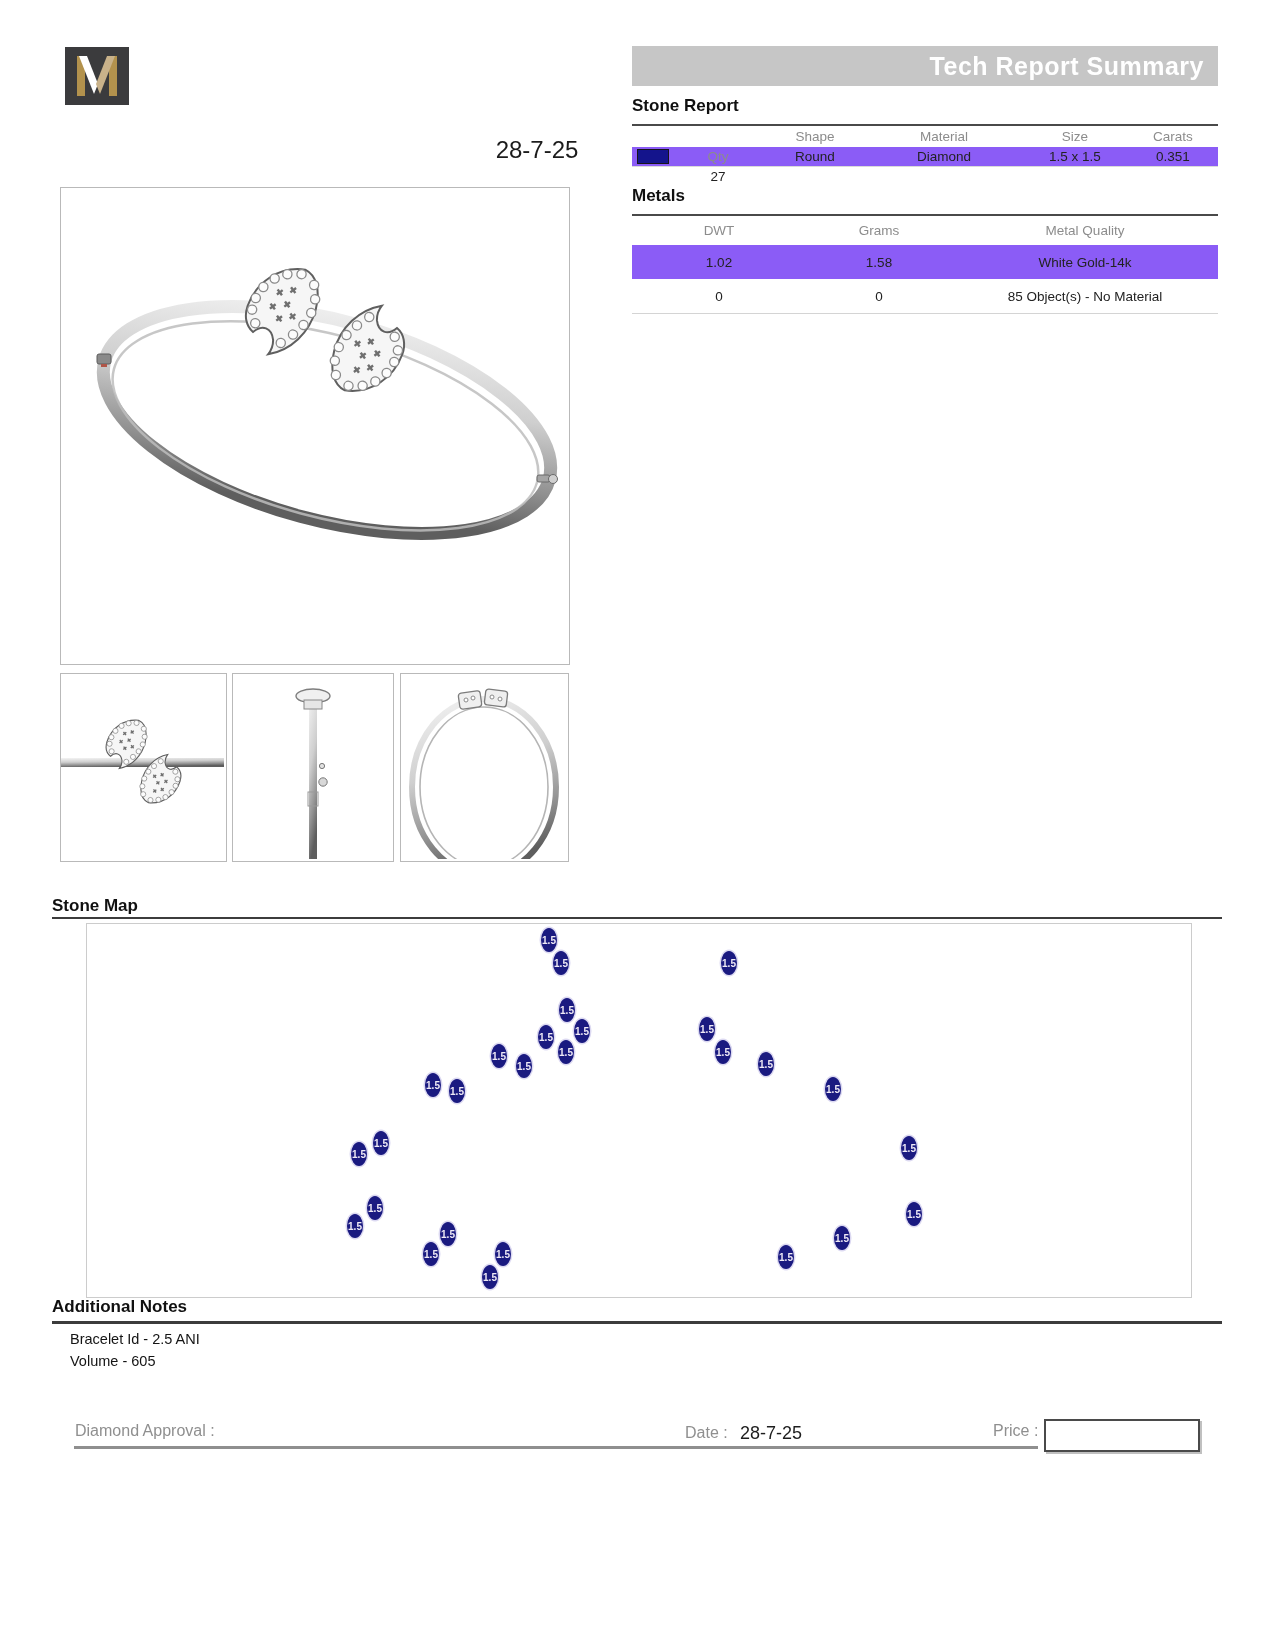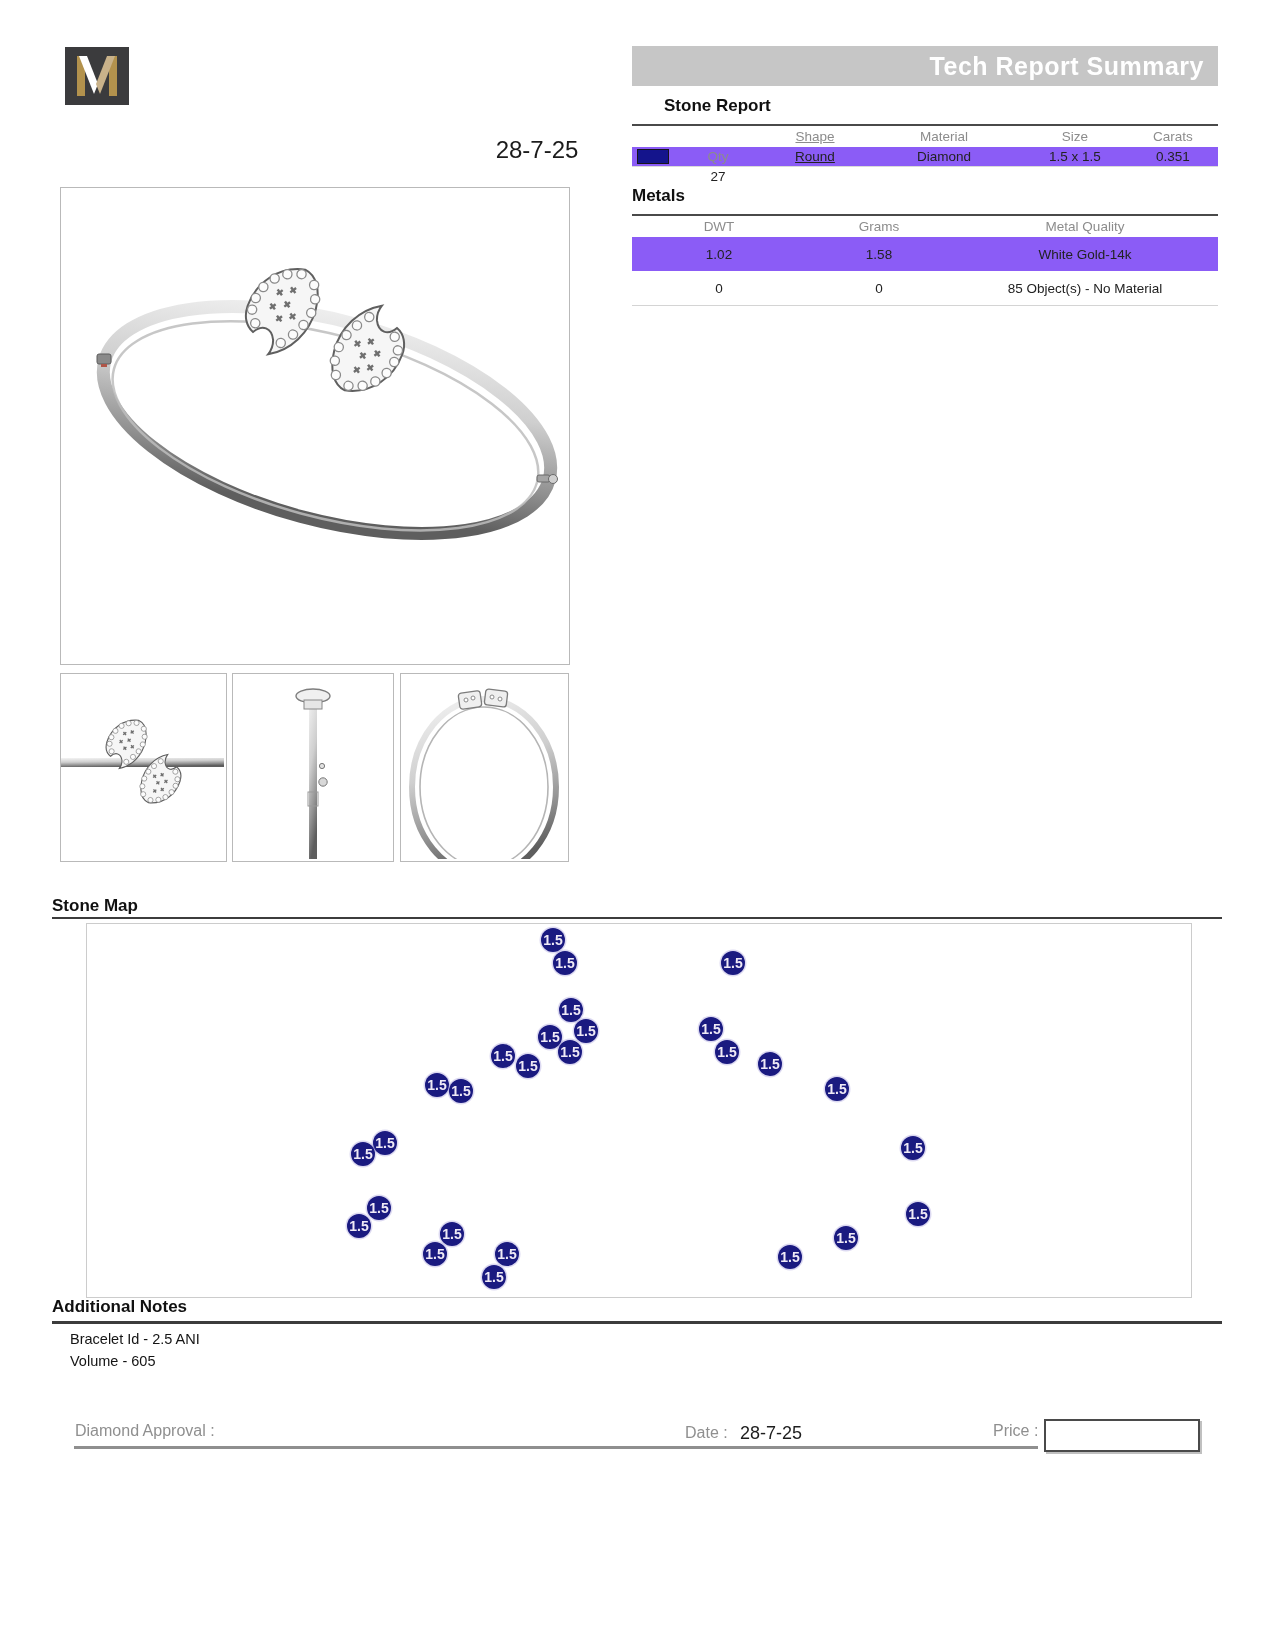--- a/index.html
+++ b/index.html
@@ -23,44 +23,44 @@
   
   .sec-title{font-size:17px;font-weight:bold;color:#101010;}
 
   
   .tbl{left:632px;width:586px;border-top:2px solid #4a4a4a;}
   .trow{display:flex;align-items:center;}
   .trow.hdr{height:21px;color:#8c8c8c;font-size:13.5px;}
   .trow.stripe{background:#8b5cf6;}
   .trow .c{text-align:center;font-size:13.5px;box-sizing:border-box;}
   .stone-tbl .c0{width:40px;display:flex;align-items:center;}
-  .stone-tbl .c1{width:92px;margin-top:40px;}.stone-tbl .c2{width:102px;text-decoration:underline;}
+  .stone-tbl .c1{width:92px;margin-top:40px;}.stone-tbl .c2{width:102px;}
   .stone-tbl .c3{width:156px;}.stone-tbl .c4{width:106px;}.stone-tbl .c5{width:90px;}
   .stone-tbl .trow.data{height:19px;border-bottom:1px solid #dadada;}
   .swatch{width:30px;height:13px;background:var(--swatch,#14148c);border:1px solid #15151a;margin-left:5px;}
   .metal-tbl .m0{width:174px;}.metal-tbl .m1{width:146px;}.metal-tbl .m2{width:266px;}
-  .metal-tbl .trow.hdr{height:21px;}
+  .metal-tbl .trow.hdr{height:29px;}
   .metal-tbl .trow.data{height:34px;}
   .metal-tbl .trow.last{border-bottom:1px solid #d4d4d4;}
 
   
   .img-box{border:1px solid #b9b9b9;background:#fff;overflow:hidden;}
   .main-img{left:60px;top:187px;width:508px;height:476px;}
   .thumb1{left:60px;top:673px;width:165px;height:187px;}
   .thumb2{left:232px;top:673px;width:160px;height:187px;}
   .thumb3{left:400px;top:673px;width:167px;height:187px;}
 
   
   .map-title{left:52px;top:896px;text-align:right;}
   .rule{background:#3c3c3c;height:2px;}
   .map-rule{left:52px;top:917px;width:1170px;}
   .map-box{left:86px;top:923px;width:1104px;height:373px;border:1px solid #cccccc;background:#fff;}
   .stone{
-    position:absolute;width:24px;height:24px;border-radius:50%;
-    background:var(--navy,#1a1a80);color:#efeaf6;font-size:14px;font-weight:bold;
+    position:absolute;width:16px;height:24px;border-radius:50%;
+    background:var(--navy,#1a1a80);color:#efeaf6;font-size:10px;font-weight:bold;
     display:flex;align-items:center;justify-content:center;
     box-shadow:0 0 0 1.5px rgba(130,120,205,.28);
   }
 
   
   .notes-title{left:52px;top:1297px;}
   .notes-rule{left:52px;top:1321px;width:1170px;height:3px;}
   .note-line{left:70px;font-size:14.5px;color:#141414;}
 
   
@@ -120,21 +120,21 @@
       <polygon points="32,0 40,0 25,38 21,28" fill="#c9b28a"></polygon>
     </svg>
   </div>
 
   <div class="abs date-top">28-7-25</div>
 
   <div class="abs header-bar">
     <span>Tech Report Summary</span>
   </div>
 
-  <div class="abs sec-title" style="left:664px;top:96px;">Stone Report</div>
+  <div class="abs sec-title" style="left:632px;top:96px;">Stone Report</div>
   <div class="abs tbl stone-tbl" style="top:124px;">
     <div class="trow hdr">
       <div class="c c0"></div>
       <div class="c c1">Qty</div>
       <div class="c c2">Shape</div>
       <div class="c c3">Material</div>
       <div class="c c4">Size</div>
       <div class="c c5">Carats</div>
     </div>
     <div class="trow data stripe">

